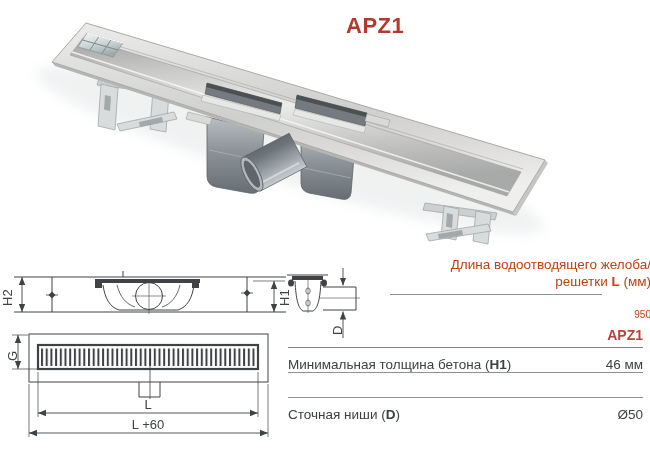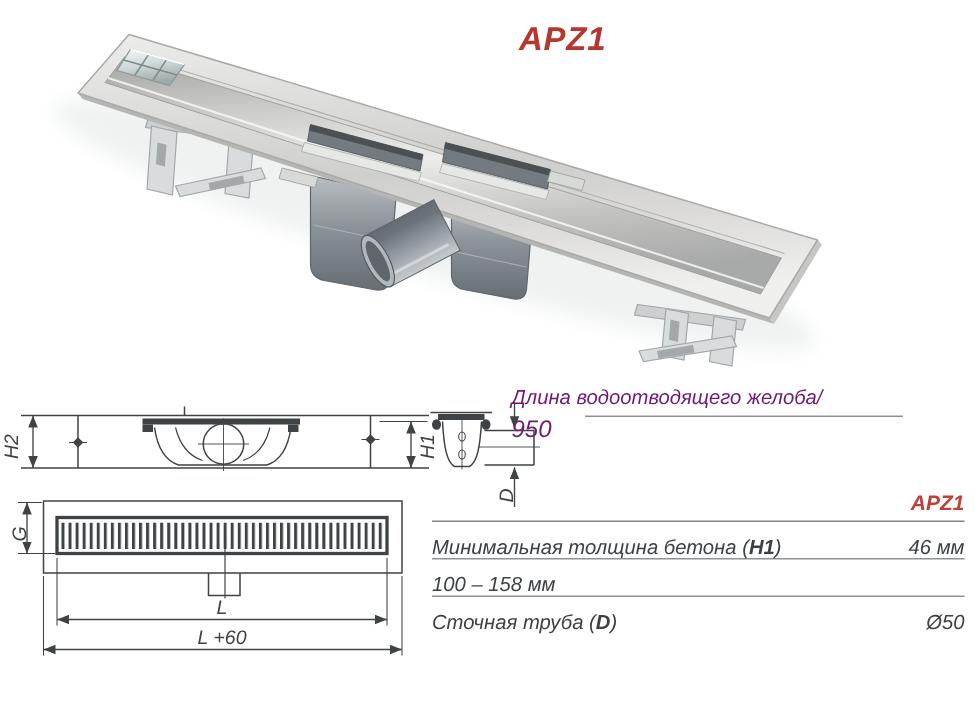--- a/index.html
+++ b/index.html
@@ -1,26 +1,26 @@
 <!DOCTYPE html>
 <html><head>
 <meta charset="utf-8">
 <style>
   html,body{margin:0;padding:0;background:#fff;}
   body{width:650px;height:470px;overflow:hidden;font-family:"Liberation Sans",sans-serif;}
-  .page{position:relative;width:650px;height:470px;background:#fff;font-style:italic;}
+  .page{position:relative;width:650px;height:470px;background:#fff;}
   .title{position:absolute;left:346px;top:13px;margin:0;font-size:22px;font-weight:bold;
          color:#b5372e;letter-spacing:.5px;}
   .product{position:absolute;left:0;top:0;}
   .drawings{position:absolute;left:0;top:250px;}
   .dim{font-size:13px;fill:#3f4345;}
-  .toptable{position:absolute;left:341px;top:256px;width:310px;text-align:left;
-            color:#701a75;font-size:13.5px;line-height:17px;}
+  .toptable{position:absolute;left:341px;top:256px;width:310px;text-align:right;
+            color:#c2410c;font-size:13.5px;line-height:17px;}
   .tt-rule{height:0;border-top:1px solid #8d9193;width:212px;margin:4px auto 0;}
-  .tt-value{margin-top:0;font-size:16px;}
+  .tt-value{margin-top:11px;font-size:10px;}
   .spec{position:absolute;left:288px;top:327px;width:355px;color:#3d4143;font-size:13.5px;}
   .spec-head{text-align:right;color:#bf4037;font-weight:bold;font-size:14px;
              padding-bottom:4px;border-bottom:1px solid #7f8385;}
   .spec-row{display:flex;justify-content:space-between;align-items:flex-end;height:24px;
             border-bottom:1px solid #8d9193;}
   .spec-row:last-child{border-bottom:none;}
   .spec-row b, .toptable b{font-weight:bold;}
 </style>
 </head>
 <body>
@@ -201,33 +201,33 @@
       <path d="M29,433 H268" stroke-width="0.9" marker-start="url(#mS)" marker-end="url(#mE)"></path>
     </g>
     <text class="dim" transform="translate(17,361) rotate(-90)" stroke="none">G</text>
     <text class="dim" x="148" y="409" text-anchor="middle" stroke="none">L</text>
     <text class="dim" x="148" y="429" text-anchor="middle" stroke="none">L +60</text>
   </svg>
 
   <div class="toptable">
     <div>
       <span>Длина водоотводящего желоба/</span><br>
+      <span><span>решетки </span><b>L</b><span> (мм)</span></span>
     </div>
     <div class="tt-rule"></div>
     <div class="tt-value">950</div>
   </div>
 
   <div class="spec">
     <div class="spec-head">APZ1</div>
     <div class="spec-row">
       <span><span>Минимальная толщина бетона (</span><b>H1</b><span>)</span></span>
       <span>46 мм</span>
     </div>
     <div class="spec-row">
-      <span>100 – 158 мм</span>
     </div>
     <div class="spec-row">
-      <span><span>Сточная труба (</span><b>D</b><span>)</span></span>
+      <span><span>Сточная ниши (</span><b>D</b><span>)</span></span>
       <span>Ø50</span>
     </div>
   </div>
 
 </div>
 
 </body></html>

